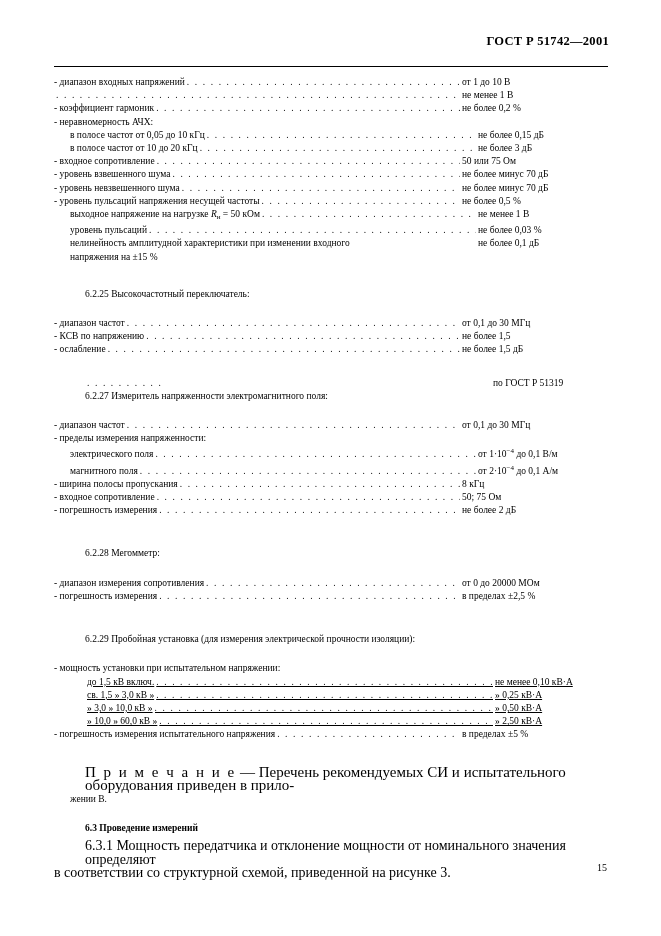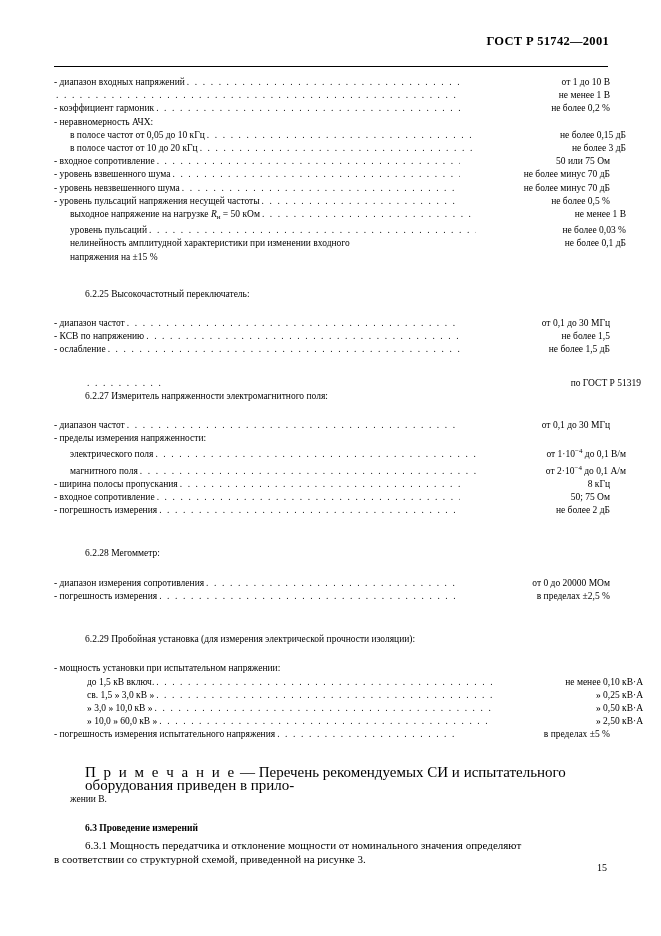--- a/index.html
+++ b/index.html
@@ -61,26 +61,26 @@
     overflow: hidden;
     white-space: nowrap;
     letter-spacing: 1.6px;
     font-size: 9.5px;
     margin: 0 2px;
     color: #000;
   }
   .val {
     flex: 0 0 auto;
     width: 148px;
-    text-align: right;
+    text-align: left;
     white-space: nowrap;
   }
   .indent-0 { padding-left: 0px; }
   .indent-1 { padding-left: 16px; }
-  .indent-2 { padding-left: 33px; }
+  .indent-2 { padding-left: 33px; text-decoration: underline; }
   .gap4 { height: 4px; }
   .gap16 { height: 16px; }
   .gap20 { height: 20px; }
   .gap24 { height: 24px; }
   .gap30 { height: 30px; }
   .sec-head {
     font-size: 9.5px;
     padding-left: 31px;
   }
   .sec-head-bold {
@@ -93,21 +93,21 @@
     padding-left: 31px;
     line-height: 13.5px;
   }
   .note-cont {
     font-size: 9.5px;
     padding-left: 0px;
     line-height: 13.5px;
     margin-left: 16px;
   }
   .para {
-    font-size: 11px;
+    font-size: 14px;
     line-height: 13.5px;
   }
   .para-ind {
     padding-left: 31px;
   }
   sub {
     font-size: 7px;
     vertical-align: -2px;
   }
   sup {

